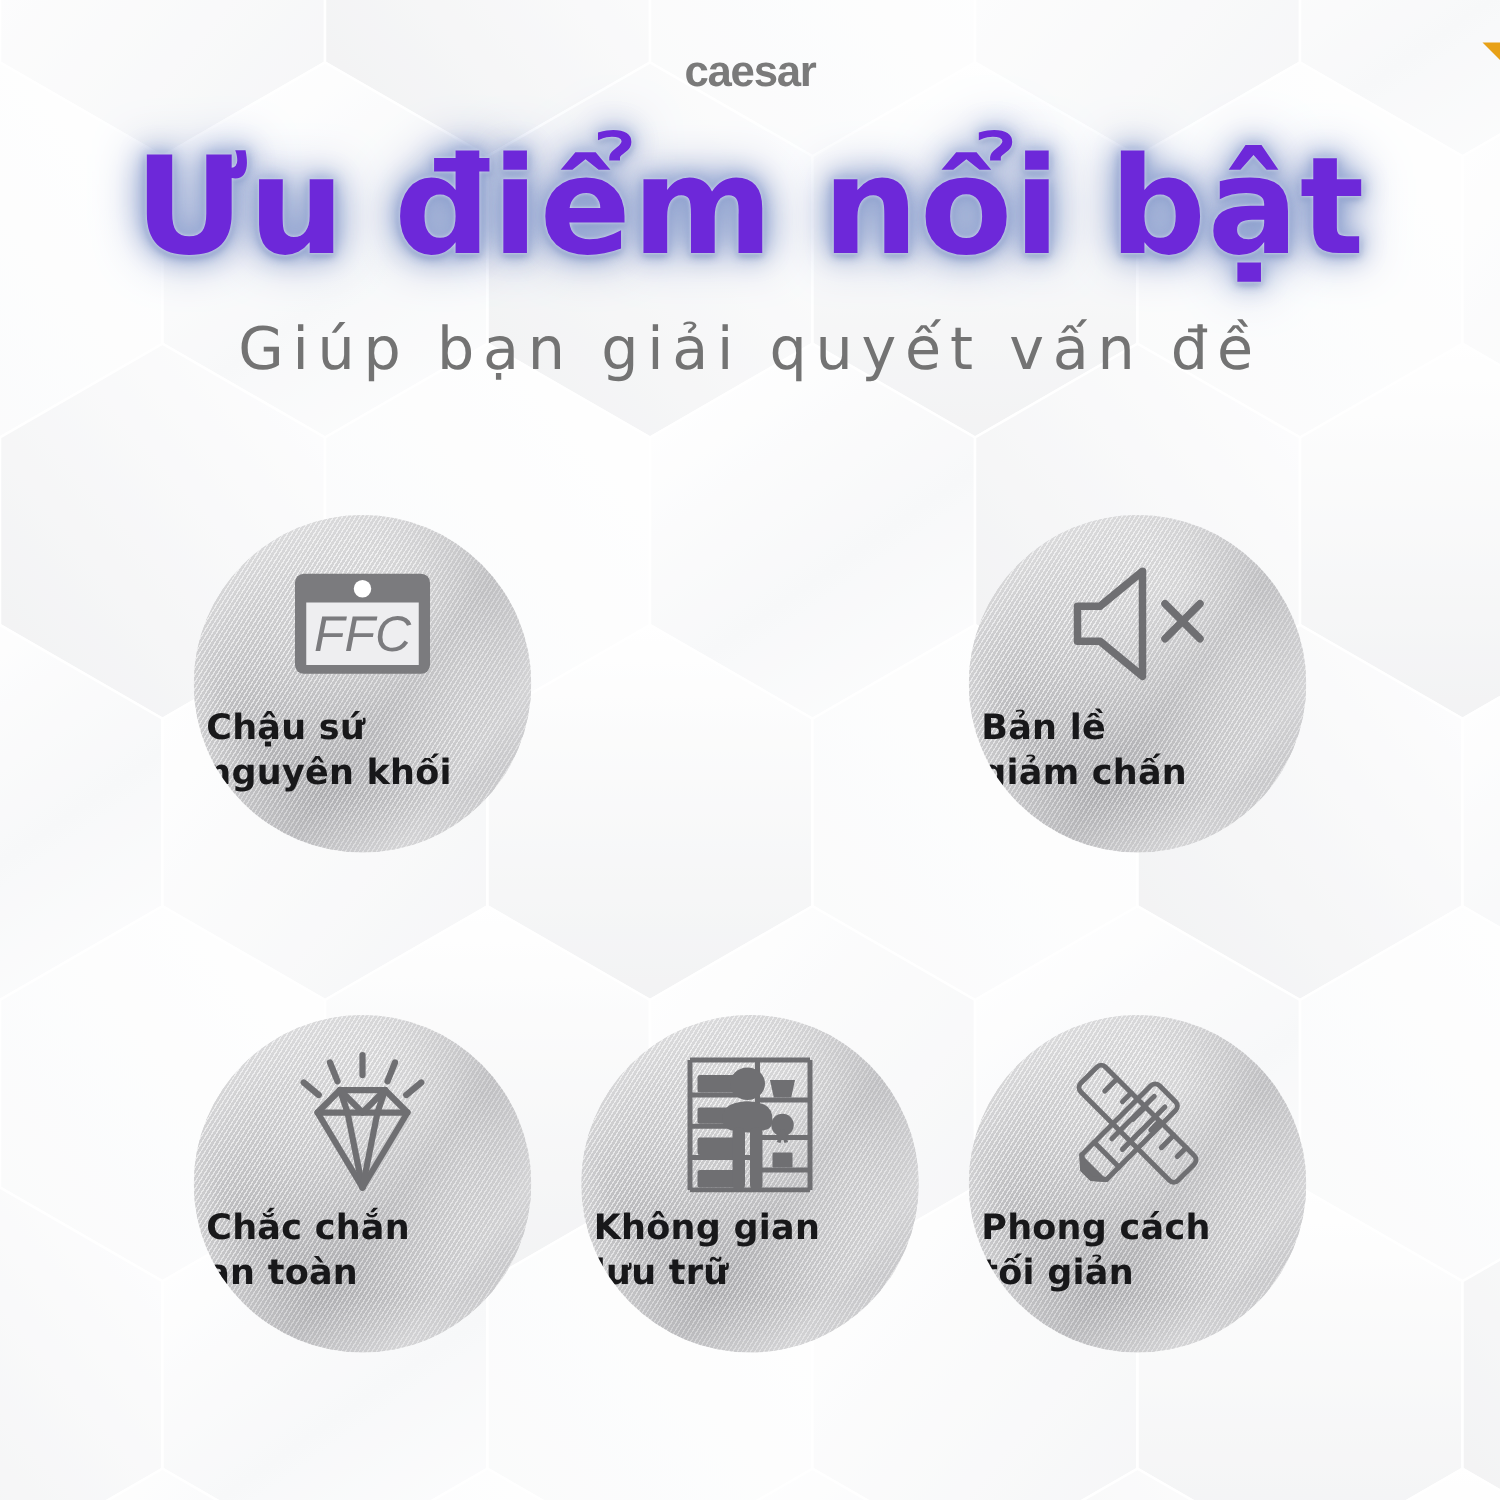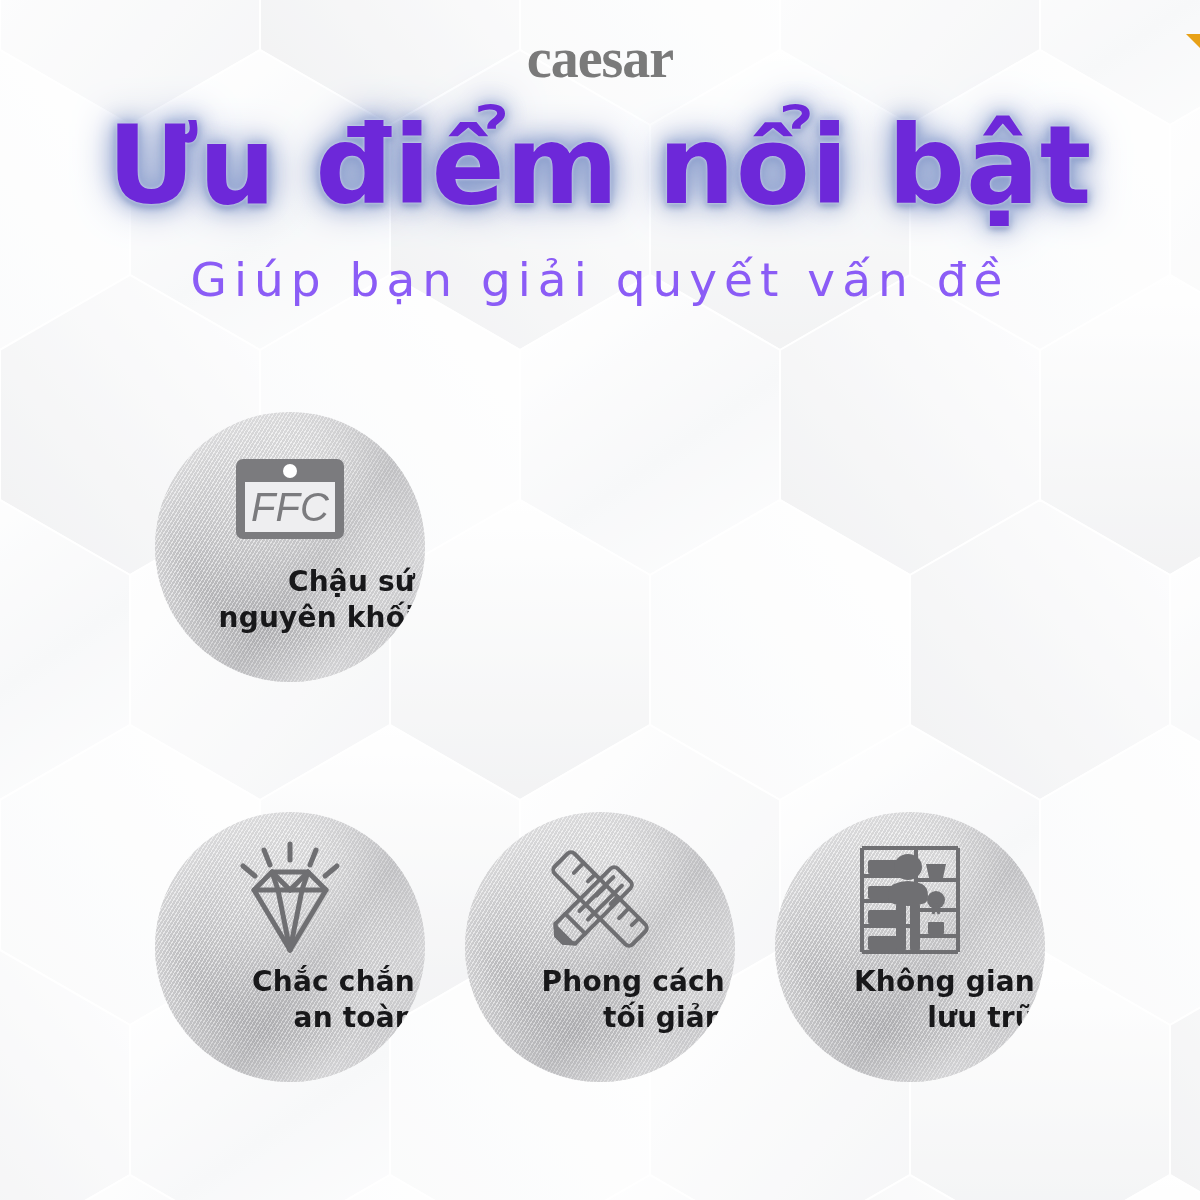--- a/index.html
+++ b/index.html
@@ -31,22 +31,22 @@
   
   .logo{
     position:absolute;
     top:32px; left:0; right:0;
     text-align:center;
     height:56px;
   }
   .logo-word{
     display:inline-block;
     position:relative;
-    font-family:Liberation Serif, serif;
-    font-size:56px;
+    font-family:Liberation Sans, sans-serif;
+    font-size:35px;
     font-weight:600;
     letter-spacing:-1px;
     color:#7a7a7a;
     line-height:52px;
   }
   .logo-accent{
     position:absolute;
     top:2px; right:-1px;
     width:0; height:0;
     border-left:15px solid transparent;
@@ -79,21 +79,21 @@
   .subtitle-wrap{
     position:absolute;
     top:252px; left:0; right:0;
     text-align:center;
   }
   .subtitle{
     display:inline-block;
     font-family:"DejaVu Sans","Liberation Sans",sans-serif;
     font-size:47px;
     font-weight:400;
-    color:#8b5cf6;
+    color:#737373;
     letter-spacing:7px;
     line-height:56px;
   }
 
   
   .grid{
     position:absolute;
     top:412px; left:155px;
     width:890px;
   }
@@ -149,21 +149,21 @@
     justify-content:center;
     font-style:italic;
   }
   .icon-box svg{ display:block; }
 
   .circle-label{
     position:relative;
     z-index:2;
     margin-top:12px;
     width:250px;
-    text-align:right;
+    text-align:left;
     font-family:"DejaVu Sans","Liberation Sans",sans-serif;
     font-size:28px;
     font-weight:bold;
     color:#18181a;
     line-height:36px;
     letter-spacing:.2px;
     white-space:pre-line;
   }
 </style>
 </head>
@@ -274,20 +274,31 @@
             <rect x="2" y="2" width="108" height="80" rx="7" fill="#7b7b7e"></rect>
             <circle cx="56" cy="14" r="7" fill="#ffffff"></circle>
             <rect x="11" y="25" width="90" height="50" fill="#eeeef0"></rect>
             <text x="56" y="64" text-anchor="middle" font-family="'Liberation Sans','DejaVu Sans',sans-serif" font-size="40" font-weight="400" fill="#7b7b7e">FFC</text>
           </svg>
         </div>
         <div class="circle-label">Chậu sứ
 nguyên khối</div>
       </div>
 
+      <div class="circle">
+        <div class="icon-box">
+          <svg width="112" height="100" viewBox="0 0 112 100" xmlns="http://www.w3.org/2000/svg" fill="none" stroke="#6f6f72" stroke-width="6" stroke-linecap="round" stroke-linejoin="round">
+            <path d="M60 8 L26 36 L8 36 L8 64 L26 64 L60 92 Z"></path>
+            <line x1="78" y1="34" x2="106" y2="62"></line>
+            <line x1="106" y1="34" x2="78" y2="62"></line>
+          </svg>
+        </div>
+        <div class="circle-label">Bản lề
+giảm chấn</div>
+      </div>
 
     </div>
 
     <div class="row">
 
       <div class="circle">
         <div class="icon-box">
           <svg width="118" height="118" viewBox="0 0 118 118" xmlns="http://www.w3.org/2000/svg" fill="none" stroke="#6f6f72" stroke-width="5" stroke-linecap="round" stroke-linejoin="round">
 
             <line x1="59" y1="4" x2="59" y2="20"></line>
@@ -305,20 +316,66 @@
             <line x1="41" y1="32" x2="59" y2="50"></line>
             <line x1="77" y1="32" x2="59" y2="50"></line>
           </svg>
         </div>
         <div class="circle-label">Chắc chắn
 an toàn</div>
       </div>
 
       <div class="circle">
         <div class="icon-box">
+          <svg width="108" height="110" viewBox="0 0 108 110" xmlns="http://www.w3.org/2000/svg">
+            <g fill="none" stroke="#6f6f72" stroke-width="4">
+
+              <line x1="6" y1="4" x2="6" y2="108"></line>
+              <line x1="102" y1="4" x2="102" y2="108"></line>
+              <line x1="60" y1="4" x2="60" y2="108"></line>
+              <line x1="6" y1="4" x2="102" y2="4"></line>
+              <line x1="6" y1="108" x2="102" y2="108"></line>
+
+              <line x1="6" y1="32" x2="60" y2="32"></line>
+              <line x1="6" y1="57" x2="60" y2="57"></line>
+              <line x1="6" y1="82" x2="60" y2="82"></line>
+
+              <line x1="60" y1="36" x2="102" y2="36"></line>
+              <line x1="60" y1="66" x2="102" y2="66"></line>
+              <line x1="60" y1="92" x2="102" y2="92"></line>
+            </g>
+
+            <g fill="#6f6f72">
+              <rect x="12" y="16" width="34" height="14" rx="2"></rect>
+              <rect x="12" y="42" width="34" height="13" rx="2"></rect>
+              <rect x="12" y="66" width="34" height="14" rx="2"></rect>
+              <rect x="12" y="92" width="34" height="14" rx="2"></rect>
+            </g>
+
+            <g fill="#6f6f72">
+              <path d="M70 20 h20 l-3 14 h-14 z"></path>
+              <circle cx="80" cy="56" r="9"></circle>
+              <rect x="72" y="78" width="16" height="12" rx="1"></rect>
+              <path d="M77 70 l3 -10 M83 70 l-3 -10" stroke="#6f6f72" stroke-width="3" fill="none"></path>
+            </g>
+
+            <g fill="#6f6f72">
+              <ellipse cx="52" cy="23" rx="14" ry="13"></ellipse>
+              <path d="M38 40 q14 -6 28 0 q6 3 6 12 q0 7 -6 8 q-14 4 -28 0 q-6 -2 -6 -9 q0 -8 6 -11 z"></path>
+              <rect x="40" y="58" width="10" height="50" rx="4"></rect>
+              <rect x="54" y="58" width="10" height="50" rx="4"></rect>
+            </g>
+          </svg>
+        </div>
+        <div class="circle-label">Không gian
+lưu trữ</div>
+      </div>
+
+      <div class="circle">
+        <div class="icon-box">
           <svg width="118" height="116" viewBox="0 0 118 116" xmlns="http://www.w3.org/2000/svg" fill="none" stroke="#6f6f72" stroke-width="4" stroke-linecap="round" stroke-linejoin="round">
 
             <g transform="rotate(45 59 58)">
               <rect x="4" y="44" width="110" height="28" rx="5"></rect>
               <line x1="22" y1="44" x2="22" y2="58"></line>
               <line x1="38" y1="44" x2="38" y2="54"></line>
               <line x1="54" y1="44" x2="54" y2="58"></line>
               <line x1="70" y1="44" x2="70" y2="54"></line>
               <line x1="86" y1="44" x2="86" y2="58"></line>
               <line x1="100" y1="44" x2="100" y2="54"></line>
@@ -329,62 +386,16 @@
               <line x1="24" y1="44" x2="24" y2="72"></line>
               <line x1="36" y1="52" x2="84" y2="52"></line>
               <line x1="36" y1="64" x2="84" y2="64"></line>
               <path d="M10 44 l-8 9 v10 l8 9" fill="#6f6f72"></path>
             </g>
           </svg>
         </div>
         <div class="circle-label">Phong cách
 tối giản</div>
       </div>
-
-      <div class="circle">
-        <div class="icon-box">
-          <svg width="108" height="110" viewBox="0 0 108 110" xmlns="http://www.w3.org/2000/svg">
-            <g fill="none" stroke="#6f6f72" stroke-width="4">
-
-              <line x1="6" y1="4" x2="6" y2="108"></line>
-              <line x1="102" y1="4" x2="102" y2="108"></line>
-              <line x1="60" y1="4" x2="60" y2="108"></line>
-              <line x1="6" y1="4" x2="102" y2="4"></line>
-              <line x1="6" y1="108" x2="102" y2="108"></line>
-
-              <line x1="6" y1="32" x2="60" y2="32"></line>
-              <line x1="6" y1="57" x2="60" y2="57"></line>
-              <line x1="6" y1="82" x2="60" y2="82"></line>
-
-              <line x1="60" y1="36" x2="102" y2="36"></line>
-              <line x1="60" y1="66" x2="102" y2="66"></line>
-              <line x1="60" y1="92" x2="102" y2="92"></line>
-            </g>
-
-            <g fill="#6f6f72">
-              <rect x="12" y="16" width="34" height="14" rx="2"></rect>
-              <rect x="12" y="42" width="34" height="13" rx="2"></rect>
-              <rect x="12" y="66" width="34" height="14" rx="2"></rect>
-              <rect x="12" y="92" width="34" height="14" rx="2"></rect>
-            </g>
-
-            <g fill="#6f6f72">
-              <path d="M70 20 h20 l-3 14 h-14 z"></path>
-              <circle cx="80" cy="56" r="9"></circle>
-              <rect x="72" y="78" width="16" height="12" rx="1"></rect>
-              <path d="M77 70 l3 -10 M83 70 l-3 -10" stroke="#6f6f72" stroke-width="3" fill="none"></path>
-            </g>
-
-            <g fill="#6f6f72">
-              <ellipse cx="52" cy="23" rx="14" ry="13"></ellipse>
-              <path d="M38 40 q14 -6 28 0 q6 3 6 12 q0 7 -6 8 q-14 4 -28 0 q-6 -2 -6 -9 q0 -8 6 -11 z"></path>
-              <rect x="40" y="58" width="10" height="50" rx="4"></rect>
-              <rect x="54" y="58" width="10" height="50" rx="4"></rect>
-            </g>
-          </svg>
-        </div>
-        <div class="circle-label">Không gian
-lưu trữ</div>
-      </div>
     </div>
   </div>
 
 </div>
 
 </body></html>

